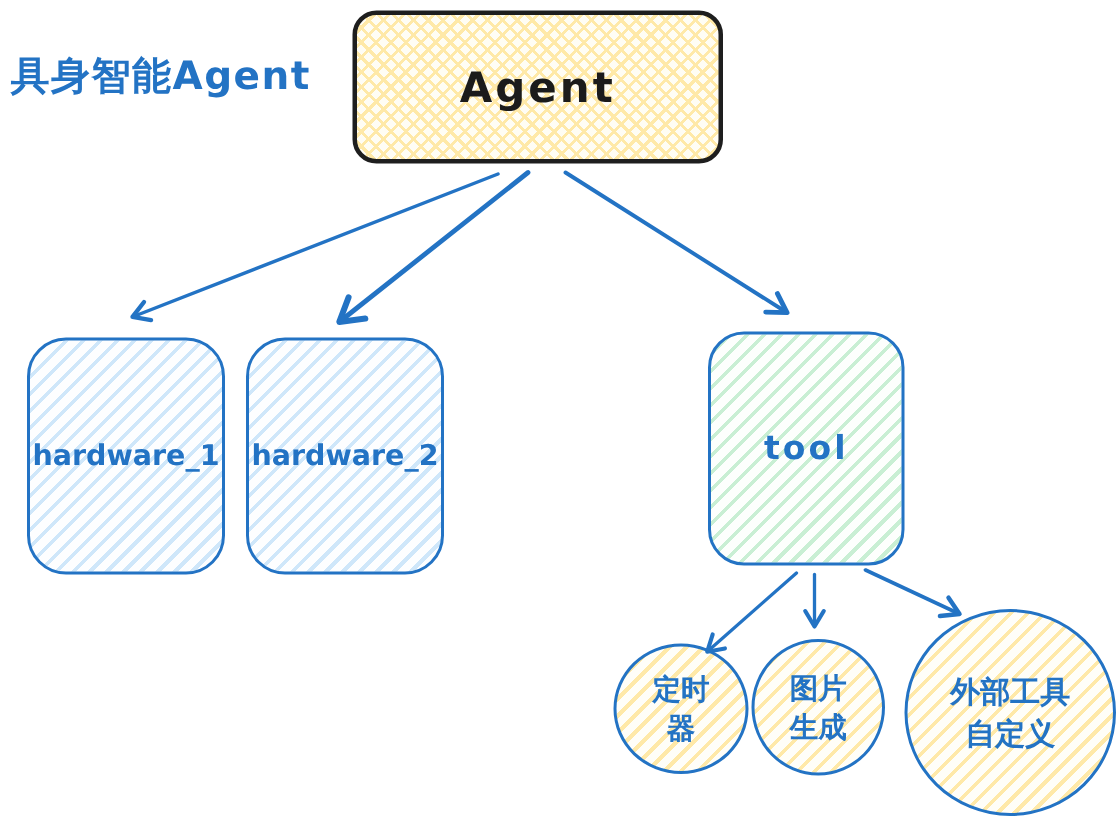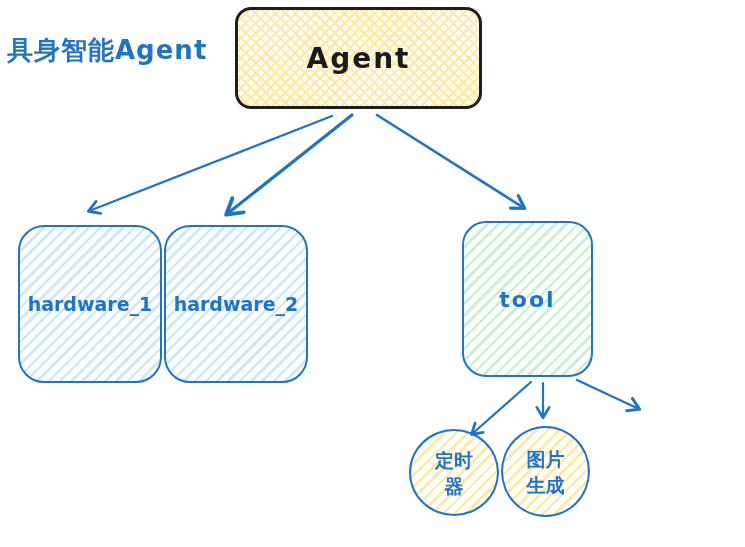--- a/index.html
+++ b/index.html
@@ -30,32 +30,32 @@
     border:3px solid #1e1e1e;border-radius:16px;
     background-color:#fffdf4;
     background-image:
       repeating-linear-gradient(45deg,  var(--yellowHatch,#ffe9a8) 0 2px, transparent 2px 7px),
       repeating-linear-gradient(135deg, var(--yellowHatch,#ffe9a8) 0 2px, transparent 2px 7px);
     color:#1b1b1b;
     font-size:28px;font-weight:600;letter-spacing:2px;
   }
   
   .node.hw{
-    top:225px;width:144px;height:158px;
+    top:225px;width:132px;height:158px;
     border:2.5px solid var(--blue,#2373c4);border-radius:26px;
     background-color:#fdfeff;
     background-image:repeating-linear-gradient(135deg, var(--blueHatch,#cfe7fa) 0 2.5px, transparent 2.5px 8px);
     color:var(--blue,#2373c4);
     font-size:19px;font-weight:600;
   }
   .node.hw1{left:18px;}
   .node.hw2{left:164px;}
   
   .node.tool{
-    left:462px;top:221px;width:131px;height:156px;
+    left:472px;top:221px;width:131px;height:156px;
     border:2.5px solid var(--blue,#2373c4);border-radius:24px;
     background-color:#fdfffd;
     background-image:repeating-linear-gradient(135deg, var(--greenHatch,#c9efd4) 0 2.5px, transparent 2.5px 8px);
     color:var(--blue,#2373c4);
     font-size:22px;font-weight:600;letter-spacing:2px;
   }
   
   .node.circle{
     border:2.5px solid var(--blue,#2373c4);border-radius:50%;
     background-color:#fffef8;
@@ -97,20 +97,24 @@
   <div class="node circle c-imagegen">
     <span class="label-line">图片</span>
     <span class="label-line">生成</span>
   </div>
 
   <div class="node circle c-timer">
     <span class="label-line">定时</span>
     <span class="label-line">器</span>
   </div>
 
+  <div class="node circle c-external">
+    <span class="label-line">外部工具</span>
+    <span class="label-line">自定义</span>
+  </div>
 
   <svg class="arrows" width="745" height="547" viewBox="0 0 745 547">
     <defs>
       <marker id="ah" viewBox="0 0 12 12" refX="9.5" refY="6" markerWidth="7.5" markerHeight="7.5" orient="auto">
         <path d="M2.5,1.5 L10,6 L2.5,10.5" fill="none" stroke="#2373c4" stroke-width="2" stroke-linecap="round" stroke-linejoin="round"></path>
       </marker>
     </defs>
     <path d="M332,116 L89,211" fill="none" stroke="#2373c4" stroke-width="2.3" stroke-linecap="round" marker-end="url(#ah)"></path>
     <path d="M352,115 L227,214" fill="none" stroke="#2373c4" stroke-width="3.2" stroke-linecap="round" marker-end="url(#ah)"></path>
     <path d="M377,115 L524,208" fill="none" stroke="#2373c4" stroke-width="2.6" stroke-linecap="round" marker-end="url(#ah)"></path>

